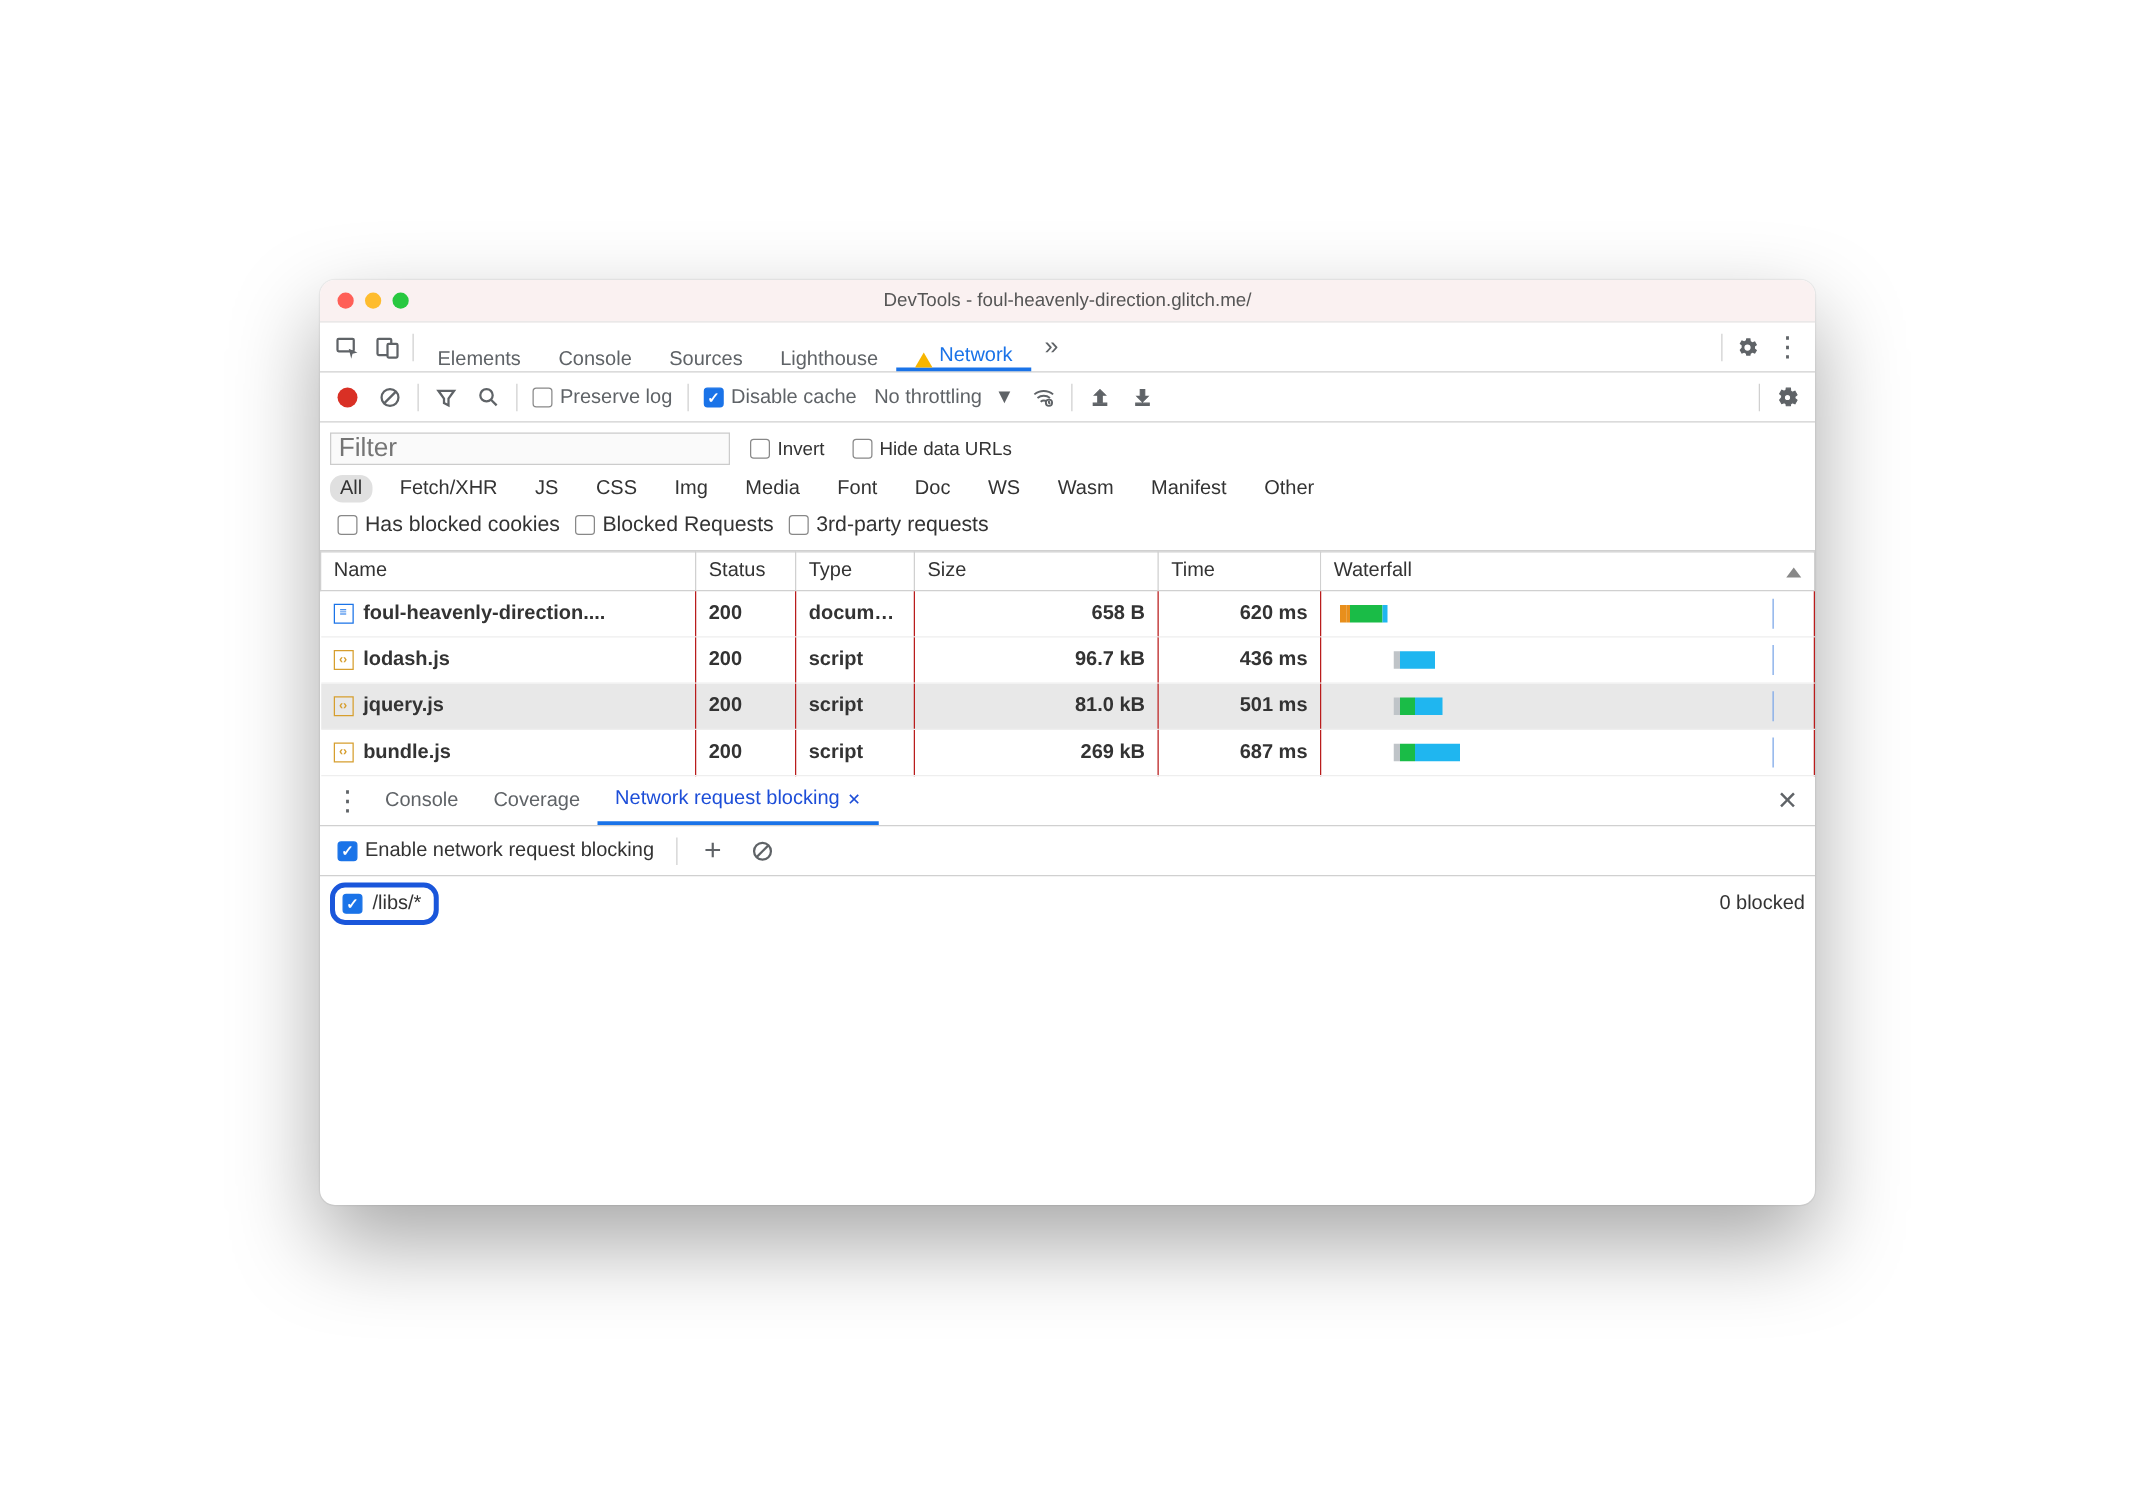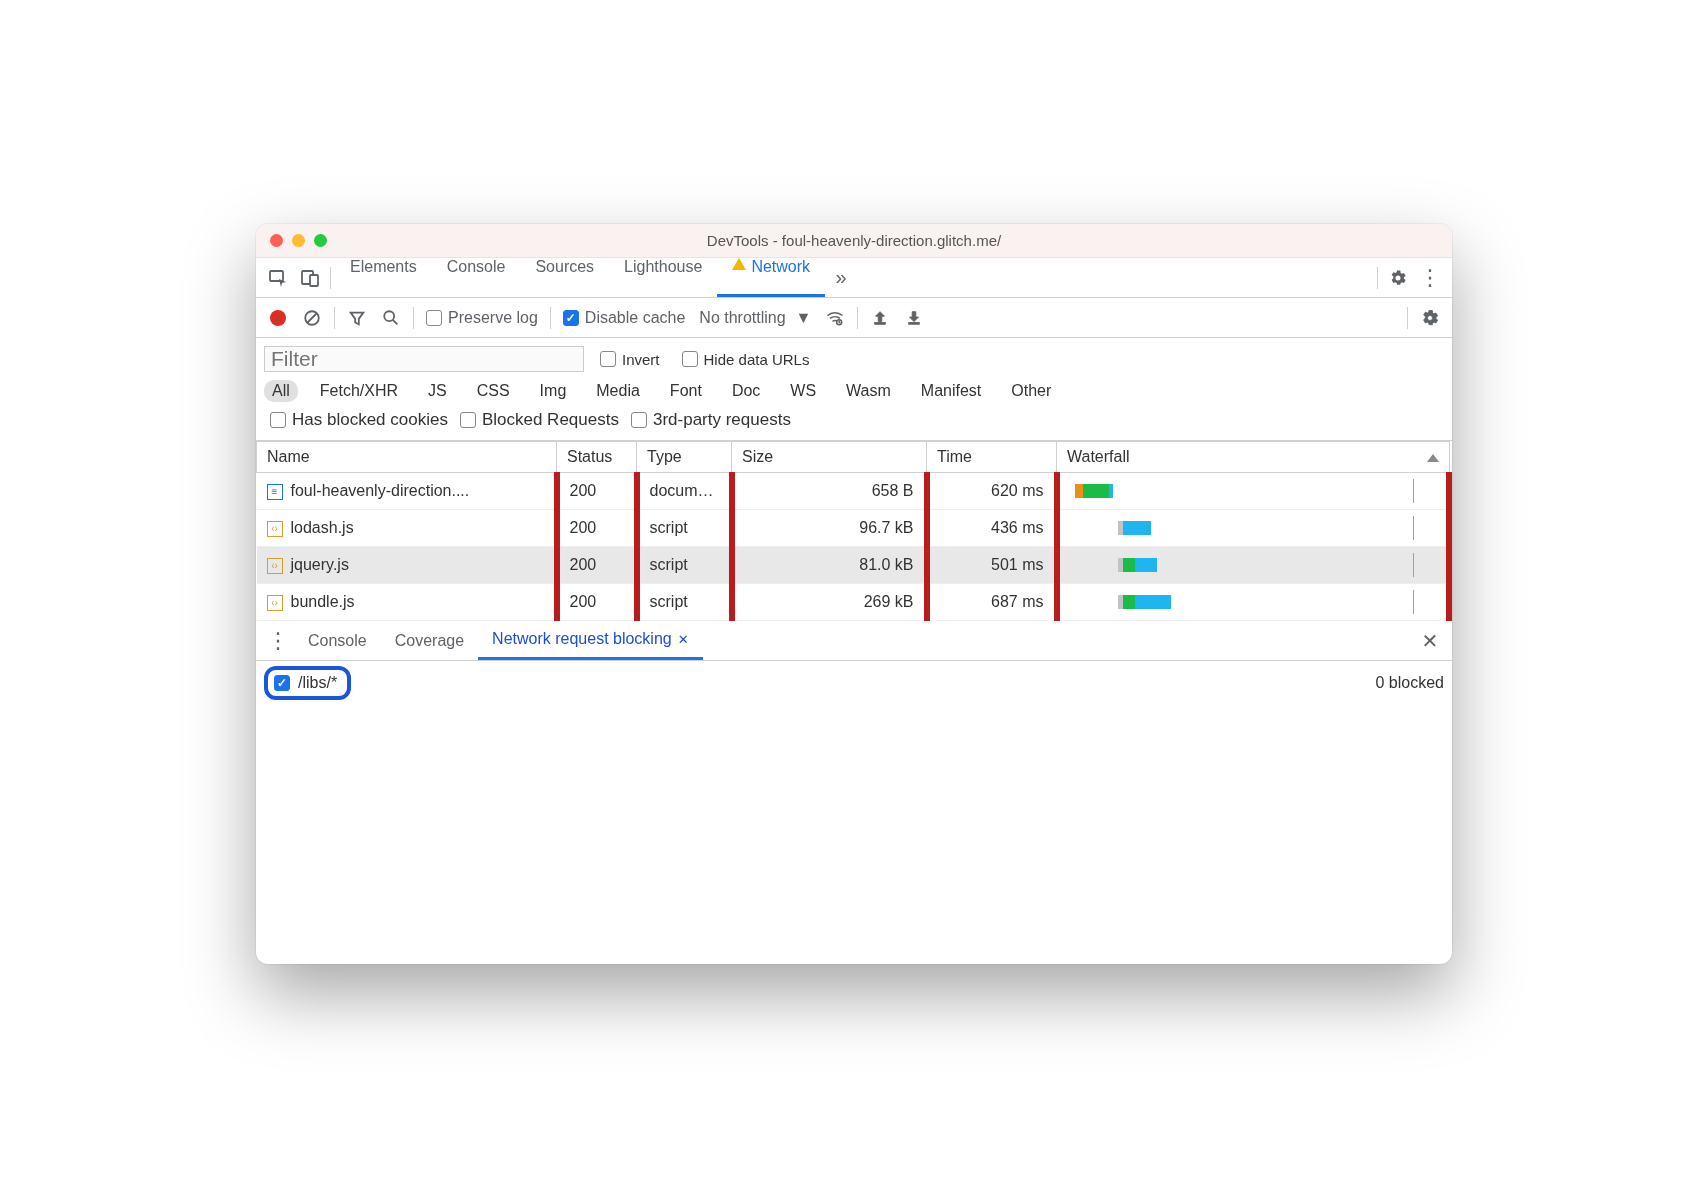--- a/index.html
+++ b/index.html
@@ -42,21 +42,21 @@
   
   .tabs-row {
     height: 40px;
     display: flex;
     align-items: center;
     border-bottom: 1px solid #d0d0d0;
     padding: 0 6px;
   }
   .icon-btn { width: 32px; height: 32px; display: flex; align-items: center; justify-content: center; color: #5f6367; cursor: pointer; }
   .vdiv { width: 1px; height: 22px; background: #d0d0d0; margin: 0 4px; }
-  .main-tab { padding: 0 15px; height: 100%; display: flex; align-items: flex-start; color: #5f6367; cursor: pointer; gap: 5px; font-size: 16px; }
+  .main-tab { padding: 0 15px; height: 100%; display: flex; align-items: flex-end; color: #5f6367; cursor: pointer; gap: 5px; font-size: 16px; }
   .main-tab.active { color: #1a73e8; border-bottom: 3px solid #1a73e8; margin-bottom: -1px; }
   .warn-tri { width:0; height:0; border-left:7px solid transparent; border-right:7px solid transparent; border-bottom:12px solid #f7b500; display:inline-block; }
   .spacer { flex: 1; }
 
   
   .toolbar {
     height: 40px;
     display: flex;
     align-items: center;
     border-bottom: 1px solid #d0d0d0;
@@ -80,21 +80,21 @@
   .filter-row2 { display:flex; align-items:center; gap:14px; padding: 4px 8px; font-size:16px; color:#333; flex-wrap:wrap; }
   .type-pill { padding:2px 8px; border-radius:10px; cursor:pointer; }
   .type-pill.active { background:#e0e0e0; }
   .filter-row3 { display:flex; align-items:center; padding: 4px 8px; font-size:17px; color:#333; }
 
   
   .net-table { width:100%; border-collapse:collapse; font-size:16px; }
   .net-table th { text-align:left; font-weight:400; color:#333; padding:6px 10px; border:1px solid #d0d0d0; border-top:1px solid #d0d0d0; background:#fff; }
   .net-table th:last-child { text-align:left; position:relative; }
   .sort-tri { position:absolute; right:10px; top:12px; width:0; height:0; border-left:6px solid transparent; border-right:6px solid transparent; border-bottom:8px solid #888; }
-  .net-table td { padding:6px 10px; border-right:6px solid #b91c1c; border-bottom:1px solid #eee; white-space:nowrap; overflow:hidden; text-overflow:ellipsis; }
+  .net-table td { padding:6px 10px; border-right:1px solid #b91c1c; border-bottom:1px solid #eee; white-space:nowrap; overflow:hidden; text-overflow:ellipsis;font-weight:bold; }
   .net-table tr.sel td { background:#e8e8e8; }
   .size-col, .time-col { text-align:right; }
   .file-ic { display:inline-flex; width:16px; height:16px; border:1.5px solid; align-items:center; justify-content:center; font-size:10px; vertical-align:middle; margin-right:8px; }
   .doc-ic { border-color:#1a73e8; color:#1a73e8; }
   .js-ic  { border-color:#d69e2e; color:#d69e2e; }
   .wf-cell { position:relative; height:24px; }
   .wf-bar { position:absolute; height:14px; top:5px; display:flex; }
   .wf-seg { height:100%; }
   .wf-track { position:absolute; right:22px; top:0; bottom:0; width:1px; background:#7aa5e8; }
 
@@ -390,20 +390,34 @@
         </div>
         <div class="drawer-tab active">
           <span>Network request blocking</span>
           <span style="font-size: 13px;">✕</span>
         </div>
       </div>
     <div class="spacer"></div>
     <div class="icon-btn" style="font-size:20px;">✕</div>
   </div>
 
+  <div class="drawer-toolbar">
+    <label class="chk">
+      <span class="cbox checked"></span>
+        <span>Enable network request blocking</span>
+    </label>
+    <div class="vdiv"></div>
+    <div class="icon-btn" style="font-size:24px;font-weight:300;">+</div>
+    <div class="icon-btn">
+      <svg width="18" height="18" viewBox="0 0 20 20" fill="none" stroke="#5f6367" stroke-width="2">
+          <circle cx="10" cy="10" r="7.5"></circle>
+          <line x1="5" y1="15" x2="15" y2="5"></line>
+        </svg>
+    </div>
+  </div>
 
   <div class="pattern-row">
     <div class="pattern-hl">
       <label class="chk" style="padding:0">
         <span class="cbox checked"></span>
       </label>
       <span>/libs/*</span>
     </div>
     <div class="spacer"></div>
     <div class="blocked-count">0 blocked</div>

